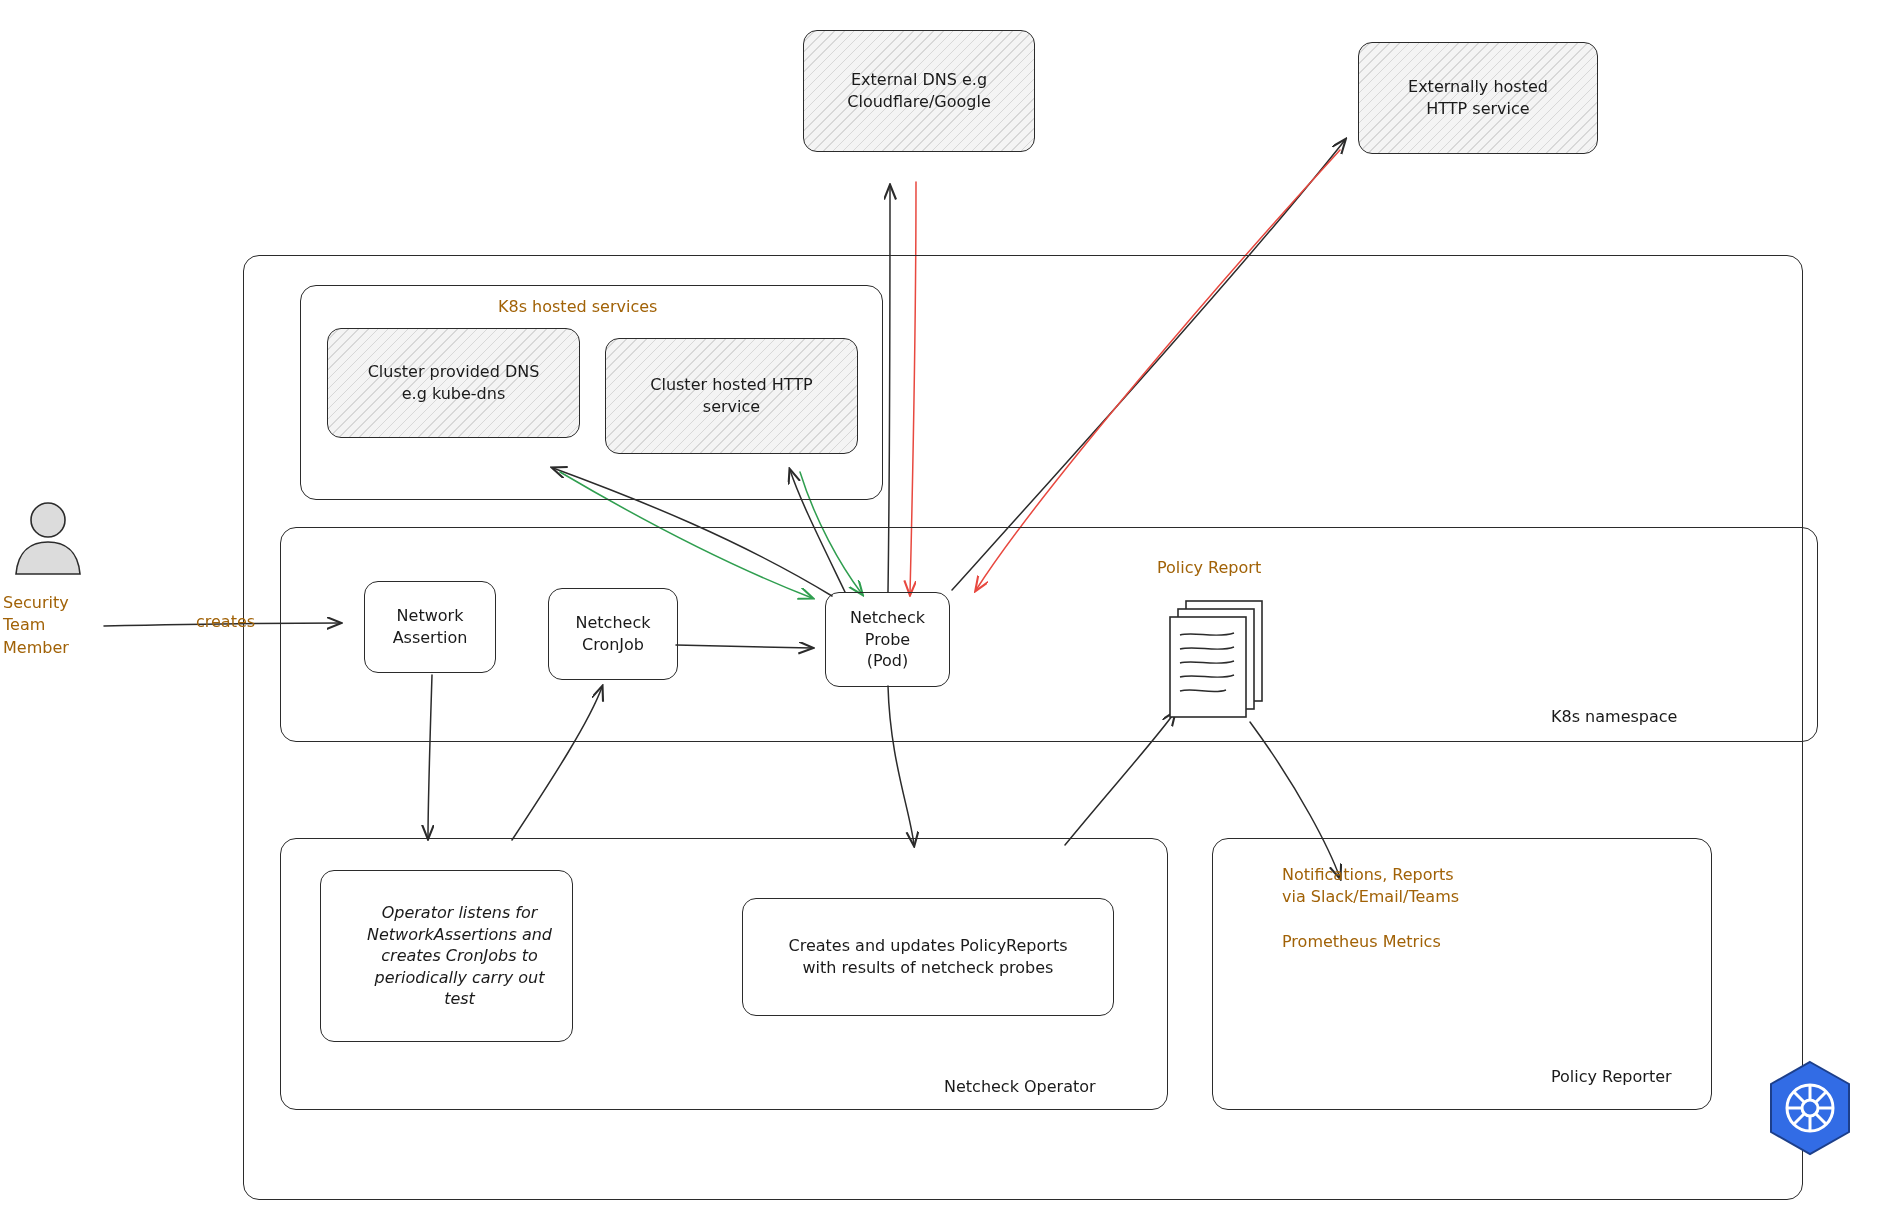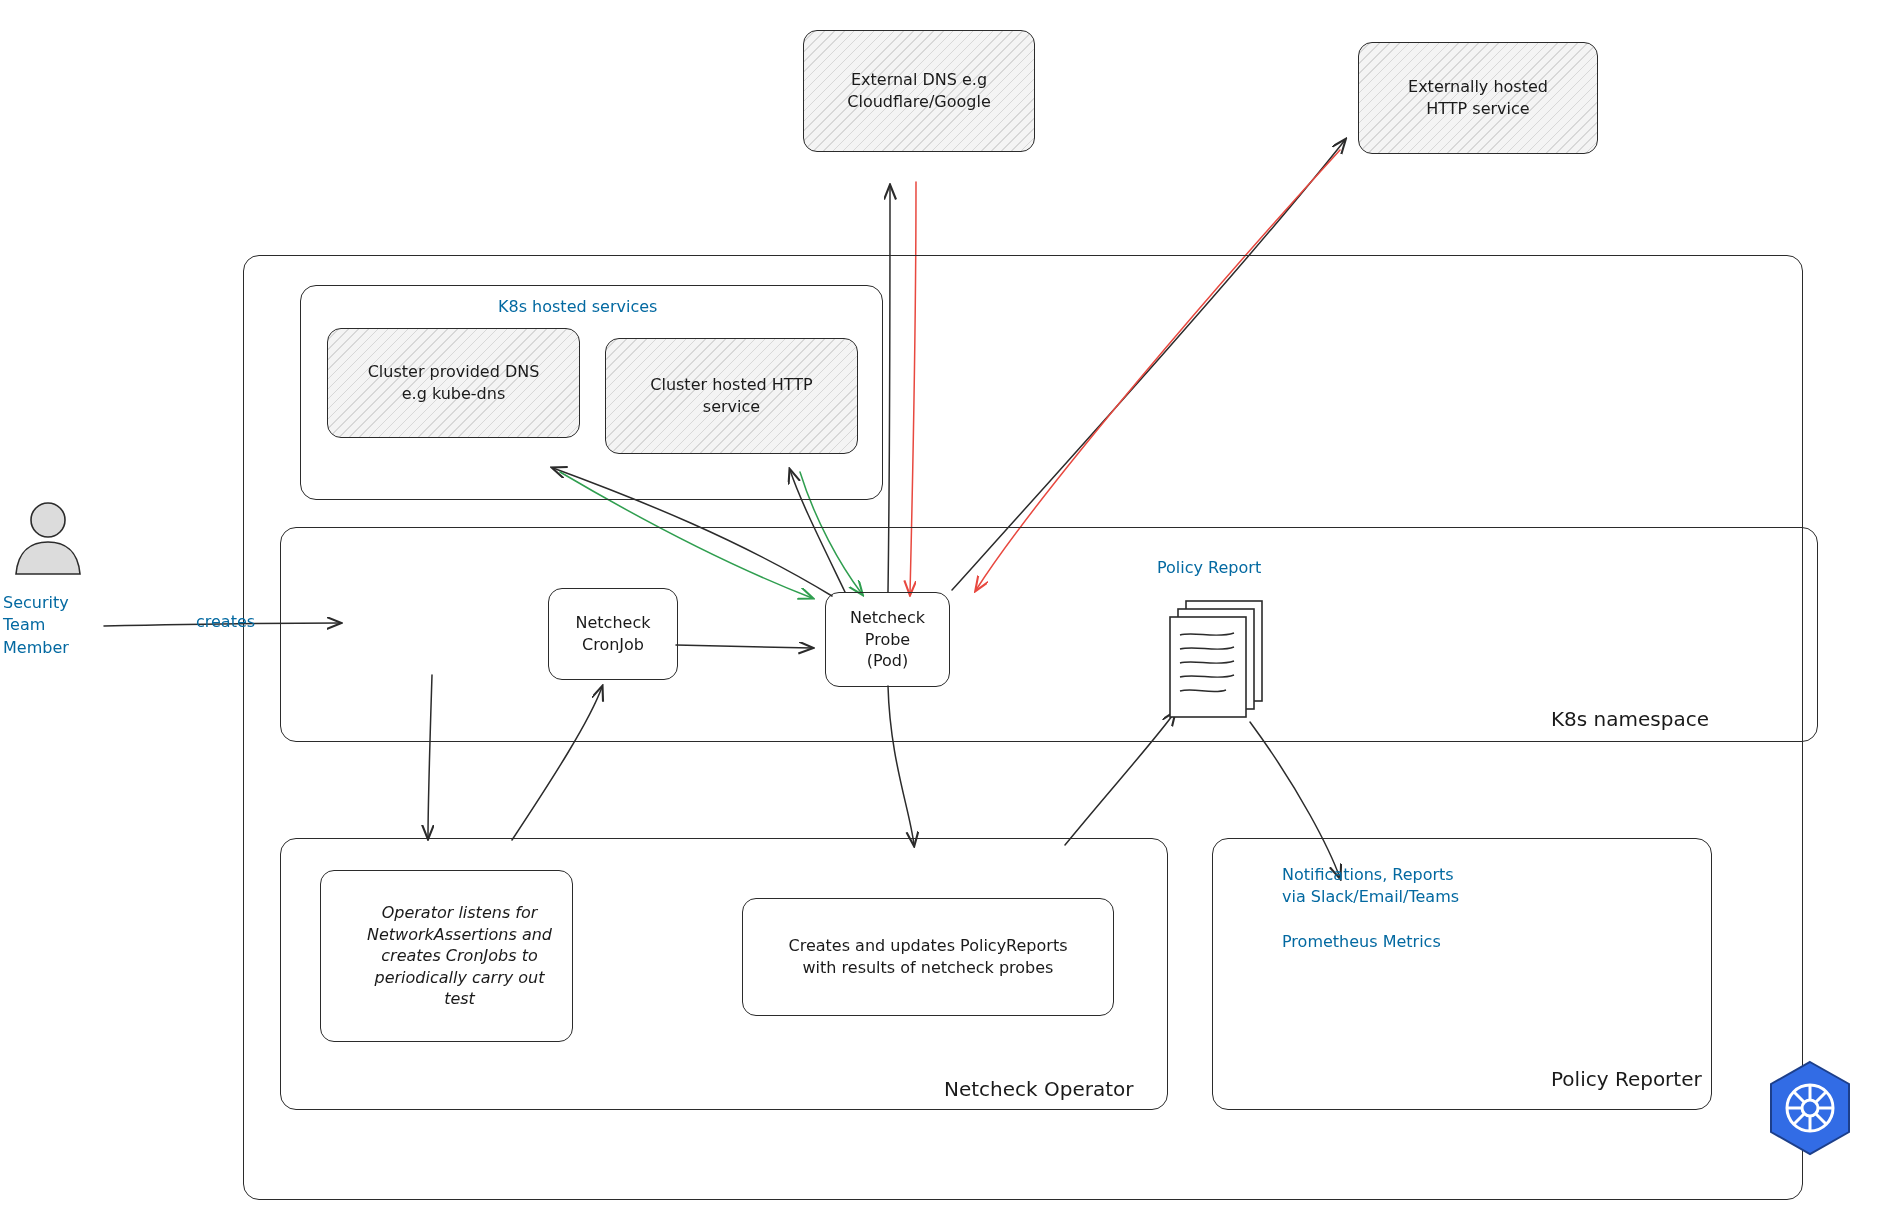--- a/index.html
+++ b/index.html
@@ -61,21 +61,21 @@
     background-color: #cfe9f2;
     background-image: repeating-linear-gradient(135deg,
       rgba(70,140,165,0.30) 0px,
       rgba(70,140,165,0.30) 1px,
       rgba(255,255,255,0) 1px,
       rgba(255,255,255,0) 7px);
     border-color: #26505e;
   }
   .plain-text {
     position: absolute;
-    color: #0369a1;
+    color: #a16207;
     white-space: pre-line;
     line-height: 1.4;
   }
   .label-corner {
     position: absolute;
     color: #1a1a1a;
   }
   .group-box {
     position: absolute;
     box-sizing: border-box;
@@ -86,21 +86,21 @@
   .person-icon {
     position: absolute;
   }
   .docs-icon {
     position: absolute;
   }
   .k8s-icon {
     position: absolute;
   }
   .t19 { font-size: 16px; }
-  .t20 { font-size: 20px; }
+  .t20 { font-size: 16px; }
   .italicish { font-style: italic; padding-left: 26px; }
 </style>
 </head>
 <body>
 
 <div id="canvas">
 
   <svg class="layer" viewBox="0 0 1888 1218">
     <defs>
       <marker id="arrowBlack" markerWidth="11" markerHeight="11" refX="9" refY="4" orient="auto">
@@ -192,20 +192,24 @@
   </div>
 
   <div class="node rounded hatch-grey t19" style="left:605px; top:338px; width:253px; height:116px;">
     <span style="white-space:pre-line;">Cluster hosted HTTP
 service</span>
   </div>
 
   <div class="group-box" style="left:280px; top:527px; width:1538px; height:215px;"></div>
   <div class="label-corner t20" style="left:1551px; top:707px;">K8s namespace</div>
 
+  <div class="node rounded t19" style="left:364px; top:581px; width:132px; height:92px;">
+    <span style="white-space:pre-line;">Network
+Assertion</span>
+  </div>
 
   <div class="node rounded t19" style="left:548px; top:588px; width:130px; height:92px;">
     <span style="white-space:pre-line;">Netcheck
 CronJob</span>
   </div>
 
   <div class="node rounded t19" style="left:825px; top:592px; width:125px; height:95px;">
     <span style="white-space:pre-line;">Netcheck
 Probe
 (Pod)</span>

